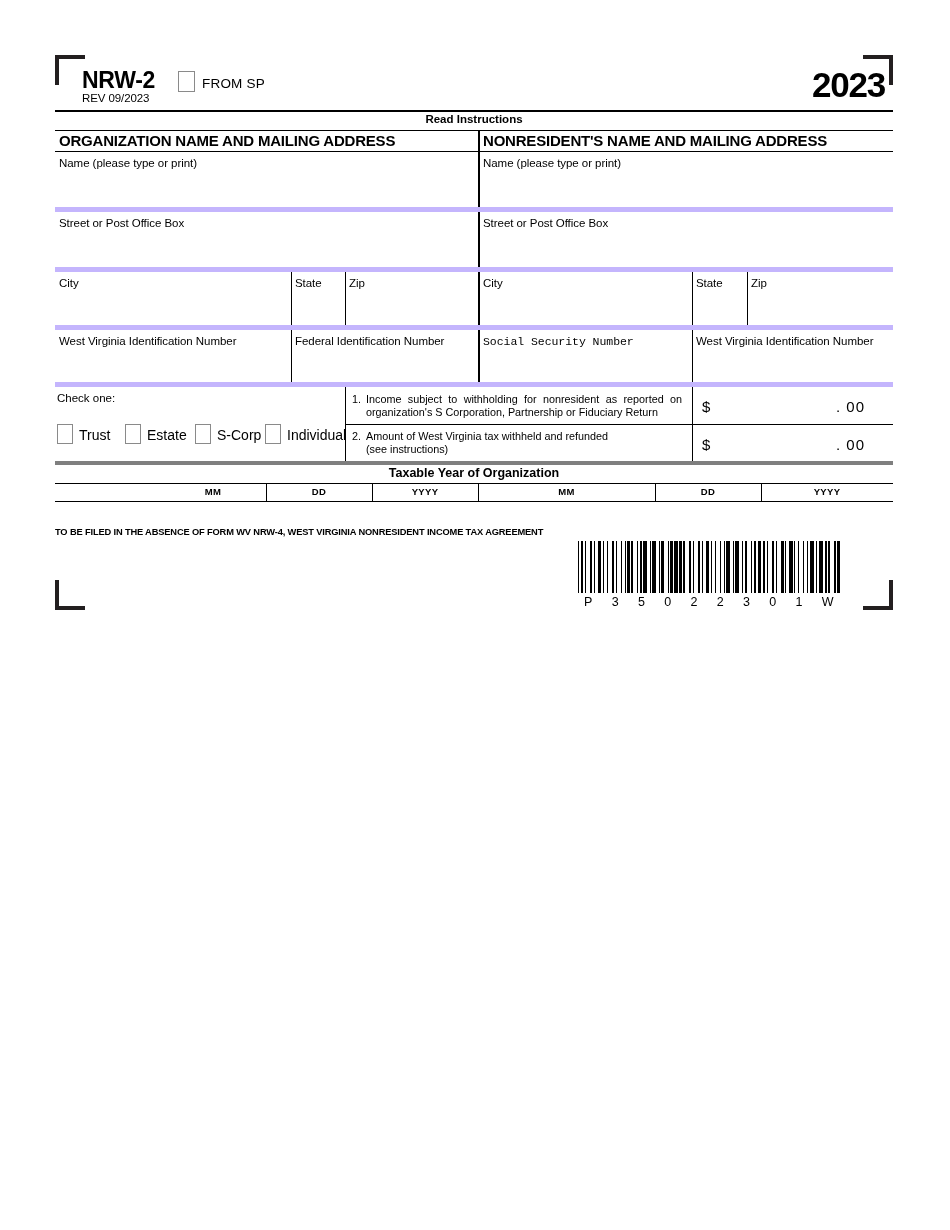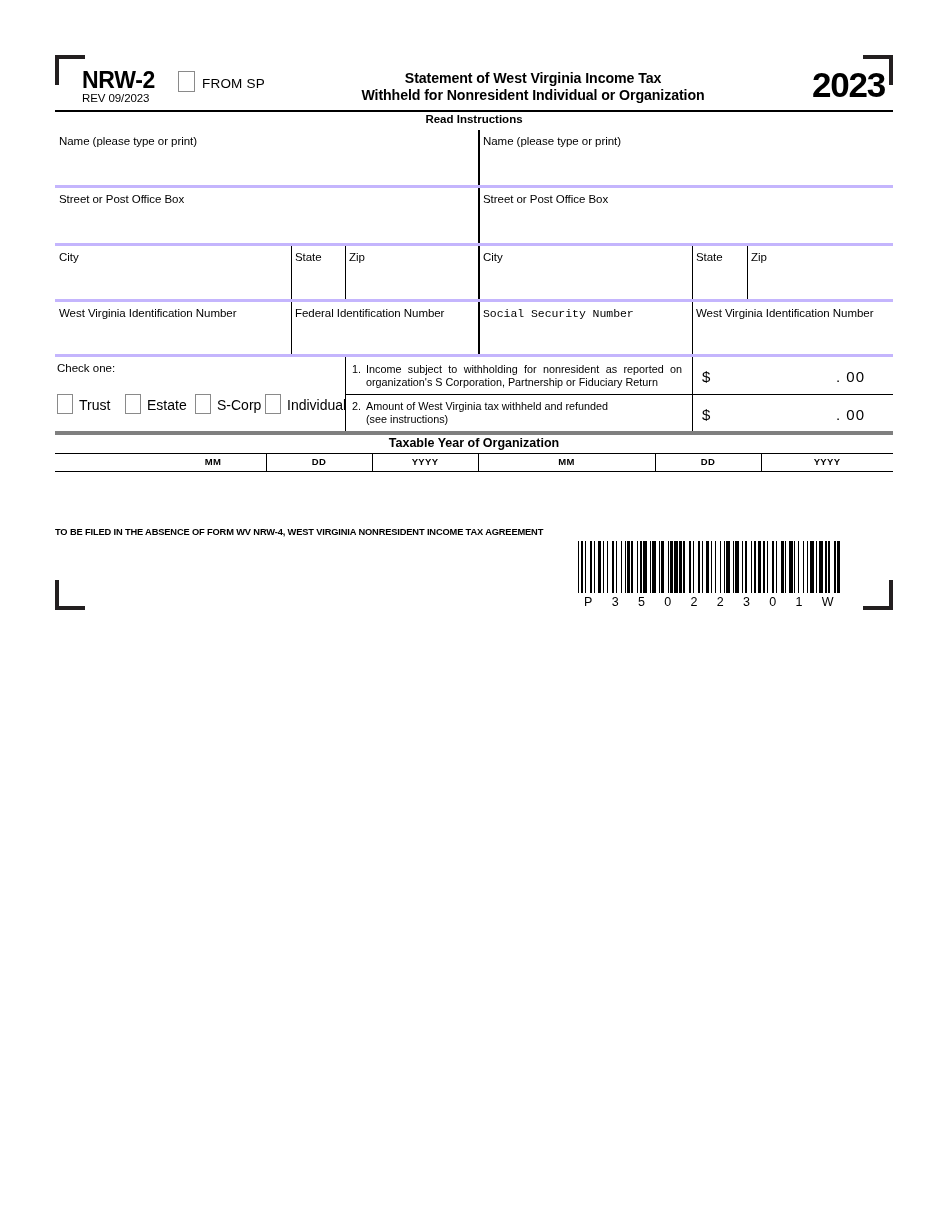--- a/index.html
+++ b/index.html
@@ -127,21 +127,21 @@
   }
   .band .vline {
     position: absolute;
     top: 0; bottom: 0;
     width: 1.6px;
     background: #000;
   }
 
   .row {
     position: relative;
-    border-bottom: 3px solid #c4b5fd;
+    border-bottom: 5px solid #c4b5fd;
   }
   .row .cell-label {
     position: absolute;
     top: 5px;
     font-size: 11.5px;
     letter-spacing: -0.05px;
     white-space: nowrap;
   }
   .row .vline {
     position: absolute;
@@ -290,31 +290,32 @@
 <div class="corner tl"></div>
 <div class="corner tr"></div>
 <div class="corner bl"></div>
 <div class="corner br"></div>
 
 <div class="header">
   <div class="form-no">NRW-2</div>
   <div class="form-rev">REV 09/2023</div>
   <div class="from-sp-box"></div>
   <div class="from-sp-label">FROM SP</div>
-  <div class="title-block">
-    <span>Statement of West Virginia Income Tax</span><br>
-    <span>Withheld for Nonresident Individual or Organization</span>
-  </div>
   <div class="year">2023</div>
 </div>
 <div class="header-rule"></div>
 <div class="read-instructions">Read Instructions</div>
 
 <div class="sheet">
 
+  <div class="band">
+    <div class="vline" style="left:423px;"></div>
+    <div class="band-cell" style="left:4px;">ORGANIZATION NAME AND MAILING ADDRESS</div>
+    <div class="band-cell" style="left:428px;">NONRESIDENT'S NAME AND MAILING ADDRESS</div>
+  </div>
 
   <div class="row" style="height:55px;">
     <div class="vline heavy" style="left:423px;"></div>
     <div class="cell-label" style="left:4px;">Name (please type or print)</div>
     <div class="cell-label" style="left:428px;">Name (please type or print)</div>
   </div>
 
   <div class="row" style="height:55px;">
     <div class="vline heavy" style="left:423px;"></div>
     <div class="cell-label" style="left:4px;">Street or Post Office Box</div>

